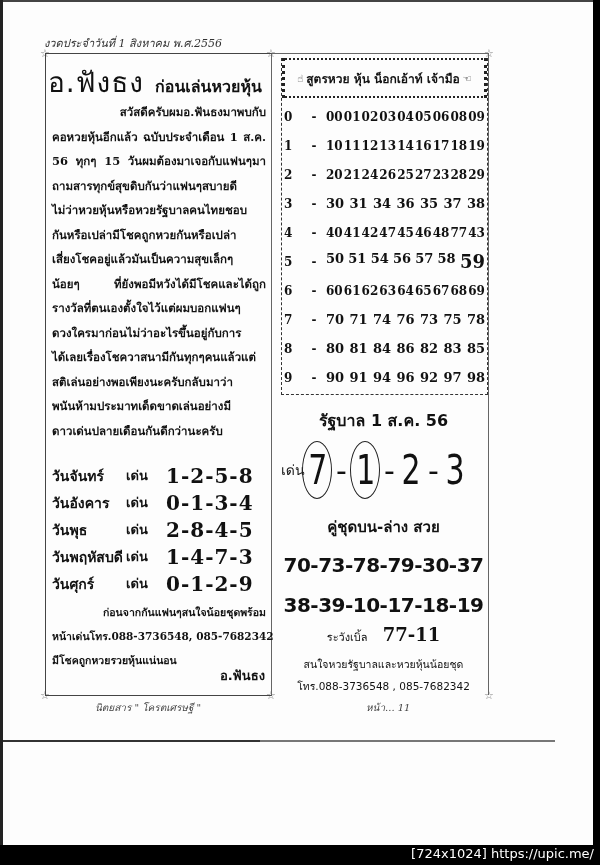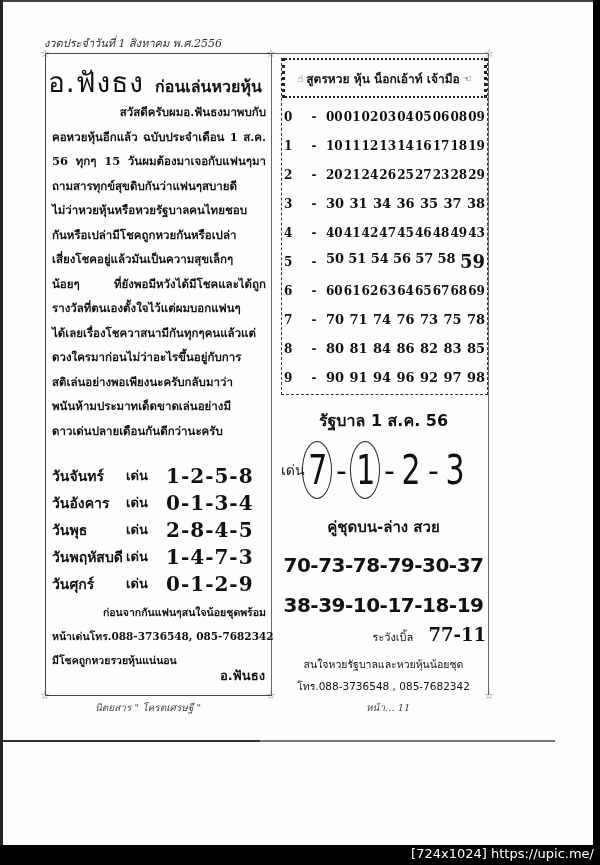--- a/index.html
+++ b/index.html
@@ -50,21 +50,21 @@
   .gov-title { position:absolute; left:281px; top:408px; width:205px; text-align:center; font-family:"DejaVu Sans", sans-serif; font-weight:bold; font-size:16px; }
   .play-row { position:absolute; left:281px; top:440px; width:205px; display:flex; align-items:center; height:60px; }
   .play-label { font-family:"DejaVu Sans", sans-serif; font-size:14px; margin-right:-2px; }
   .play-num { font-family:"DejaVu Sans", sans-serif; font-size:40px; transform:scaleX(0.75); display:inline-block; width:26px; text-align:center; }
   .play-num.circled { border:1px solid #222; border-radius:50%; width:28px; height:56px; line-height:56px; transform:none; font-size:40px; }
   .play-num.circled span { display:inline-block; transform:scaleX(0.75); }
   .play-sep { font-family:"DejaVu Sans", sans-serif; font-size:30px; width:18px; text-align:center; }
 
   .pair-title { position:absolute; left:281px; top:515px; width:205px; text-align:center; font-family:"DejaVu Sans", sans-serif; font-weight:bold; font-size:15px; }
   .pair-line { position:absolute; left:281px; width:205px; text-align:center; font-family:"DejaVu Sans", sans-serif; font-weight:bold; font-size:20px; letter-spacing:-0.5px; white-space:nowrap; }
-  .watch-row { position:absolute; left:281px; top:624px; width:205px; text-align:right; font-family:"DejaVu Sans", sans-serif; white-space:nowrap; }
+  .watch-row { position:absolute; left:281px; top:624px; width:205px; text-align:center; font-family:"DejaVu Sans", sans-serif; white-space:nowrap; }
   .watch-label { font-size:11px; }
   .watch-nums { font-family:"DejaVu Serif", serif; font-weight:bold; font-size:18px; margin-left:10px; }
   .contact-line { position:absolute; left:281px; width:205px; text-align:center; font-family:"DejaVu Sans", sans-serif; font-size:10.5px; white-space:nowrap; }
 
   .footer-left { position:absolute; left:95px; top:700px; font-style:italic; font-size:10px; color:#444; }
   .footer-right { position:absolute; left:366px; top:700px; font-style:italic; font-size:10px; color:#444; }
   .rule { position:absolute; left:3px; top:740px; width:275px; height:2px; background:#333; }
   .rule2 { position:absolute; left:260px; top:740px; width:295px; height:2px; background:#777; }
 </style>
 </head>
@@ -93,22 +93,22 @@
     <div class="body-text">
       <span class="line first">สวัสดีครับผมอ.ฟันธงมาพบกับ</span>
       <span class="line">คอหวยหุ้นอีกแล้ว ฉบับประจำเดือน 1 ส.ค.</span>
       <span class="line">56 ทุกๆ 15 วันผมต้องมาเจอกับแฟนๆมา</span>
       <span class="line">ถามสารทุกข์สุขดิบกันว่าแฟนๆสบายดี</span>
       <span class="line">ไม่ว่าหวยหุ้นหรือหวยรัฐบาลคนไทยชอบ</span>
       <span class="line">กันหรือเปล่ามีโชคถูกหวยกันหรือเปล่า</span>
       <span class="line">เสี่ยงโชคอยู่แล้วมันเป็นความสุขเล็กๆ</span>
       <span class="line">น้อยๆ ที่ยังพอมีหวังได้มีโชคและได้ถูก</span>
       <span class="line">รางวัลที่ตนเองตั้งใจไว้แต่ผมบอกแฟนๆ</span>
+      <span class="line">ดวงใครมาก่อนไม่ว่าอะไรขึ้นอยู่กับการ</span>
       <span class="line">ได้เลยเรื่องโชควาสนามีกันทุกๆคนแล้วแต่</span>
-      <span class="line">ดวงใครมาก่อนไม่ว่าอะไรขึ้นอยู่กับการ</span>
       <span class="line">สติเล่นอย่างพอเพียงนะครับกลับมาว่า</span>
       <span class="line">พนันห้ามประมาทเด็ดขาดเล่นอย่างมี</span>
       <span class="line last">ดาวเด่นปลายเดือนกันดีกว่านะครับ</span>
     </div>
 
     <div class="day-list">
       <div class="day-row">
         <span class="day-name">วันจันทร์</span>
         <span class="day-play">เด่น</span>
         <span class="day-nums">1-2-5-8</span>
@@ -214,21 +214,21 @@
           <span class="f-key">4</span>
           <span class="f-dash">-</span>
           <span class="f-vals">
             <span>40</span>
             <span>41</span>
             <span>42</span>
             <span>47</span>
             <span>45</span>
             <span>46</span>
             <span>48</span>
-            <span>49</span>
+            <span>77</span>
             <span>43</span>
           </span>
         </div>
         <div class="f-row">
           <span class="f-key">5</span>
           <span class="f-dash">-</span>
           <span class="f-vals">
             <span style="font-size: 13px;">50</span>
             <span style="font-size: 13px;">51</span>
             <span style="font-size: 13px;">54</span>

